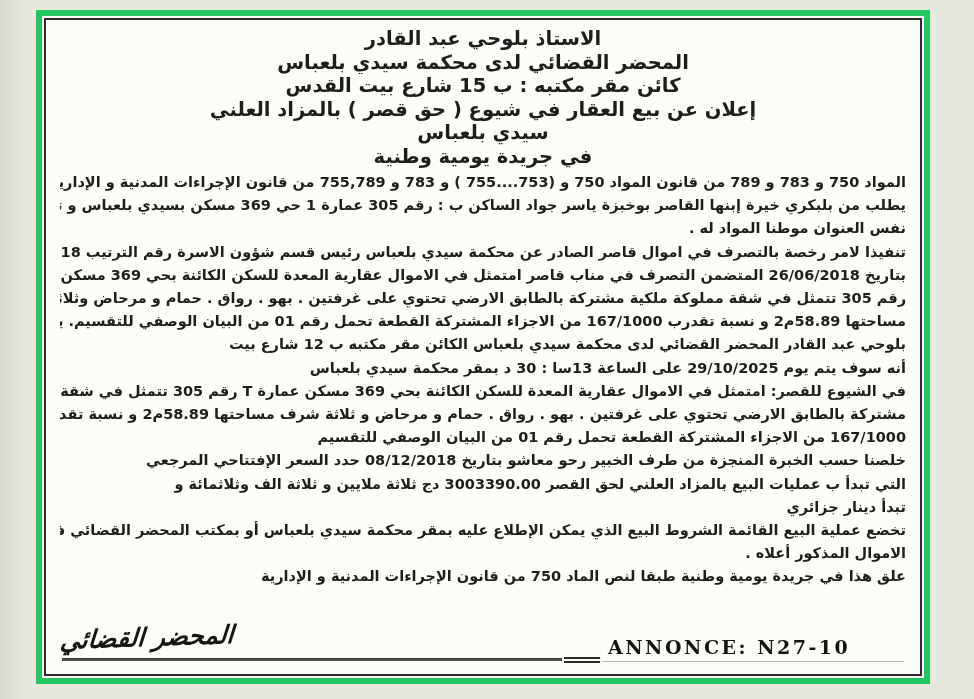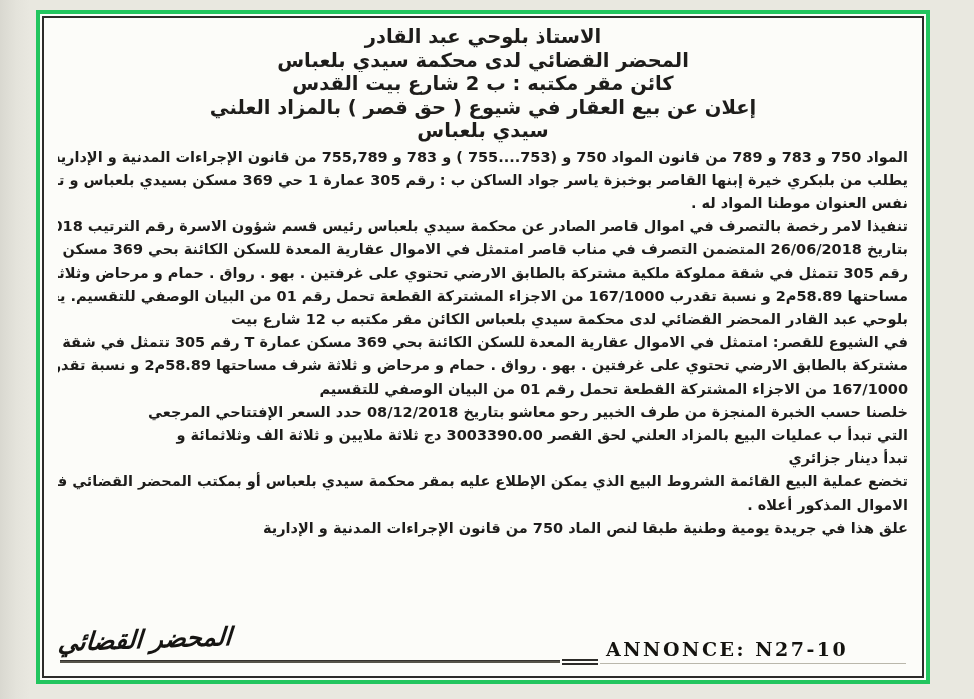--- a/index.html
+++ b/index.html
@@ -13,21 +13,21 @@
   }
   
   .scan-edge {
     position:absolute; left:0; top:0; width:30px; height:699px;
     background:linear-gradient(90deg,#d9d8d0 0%, #e4e3db 55%, #e9e8e0 100%);
   }
   
   .frame {
     position:absolute; left:36px; top:10px; right:44px; bottom:15px;
     background:#fcfcf9;
-    border:4px solid #22c55e;
+    border:6px solid #22c55e;
   }
   .frame-inner {
     position:absolute; inset:2px;
     border:2px solid #2c2b29;
   }
   .content {
     position:absolute; inset:4px;
     padding:7px 14px 0 14px;
     direction:rtl;
   }
@@ -92,26 +92,27 @@
   <div class="frame-inner"></div>
 
   <div class="content">
 
     <div class="header">
 
         <div class="h-line">الاستاذ بلوحي عبد القادر</div>
 
         <div class="h-line">المحضر القضائي لدى محكمة سيدي بلعباس</div>
 
-        <div class="h-line">كائن مقر مكتبه : ب 2 شارع بيت القدس</div>
+        <div class="h-line">كائن مقر مكتبه : ب 15 شارع بيت القدس</div>
 
         <div class="h-line">إعلان عن بيع العقار في شيوع ( حق قصر ) بالمزاد العلني</div>
 
         <div class="h-line">سيدي بلعباس</div>
 
+        <div class="h-line">في جريدة يومية وطنية</div>
       </div>
 
     <div class="body-text">
 
         <div class="b-line">المواد 750 و 783 و 789 من قانون المواد 750 و (753....755 ) و 783 و 755,789 من قانون الإجراءات المدنية و الإدارية</div>
 
         <div class="b-line">يطلب من بلبكري خيرة إبنها القاصر بوخبزة ياسر جواد الساكن ب : رقم 305 عمارة 1 حي 369 مسكن بسيدي بلعباس و تخذ من</div>
 
         <div class="b-line">نفس العنوان موطنا المواد له .</div>
 
@@ -120,20 +121,21 @@
 
         <div class="b-line">بتاريخ 26/06/2018 المتضمن التصرف في مناب قاصر امتمثل في الاموال عقارية المعدة للسكن الكائنة بحي 369 مسكن عمارة T</div>
 
         <div class="b-line">رقم 305 تتمثل في شقة مملوكة ملكية مشتركة بالطابق الارضي تحتوي على غرفتين . بهو . رواق . حمام و مرحاض وثلاثة شرف</div>
 
         <div class="b-line">مساحتها 58.89م2 و نسبة تقدرب 167/1000 من الاجزاء المشتركة القطعة تحمل رقم 01 من البيان الوصفي للتقسيم. يعلن الأستاذ</div>
 
         <div class="b-line">بلوحي عبد القادر المحضر القضائي لدى محكمة سيدي بلعباس الكائن مقر مكتبه ب 12 شارع بيت</div>
 
 
+        <div class="b-line">أنه سوف يتم يوم 29/10/2025 على الساعة 13سا : 30 د بمقر محكمة سيدي بلعباس</div>
 
         <div class="b-line">في الشيوع للقصر: امتمثل في الاموال عقارية المعدة للسكن الكائنة بحي 369 مسكن عمارة T رقم 305 تتمثل في شقة مملوكة ملكية</div>
 
         <div class="b-line">مشتركة بالطابق الارضي تحتوي على غرفتين . بهو . رواق . حمام و مرحاض و ثلاثة شرف مساحتها 58.89م2 و نسبة تقدرب</div>
 
         <div class="b-line">167/1000 من الاجزاء المشتركة القطعة تحمل رقم 01 من البيان الوصفي للتقسيم</div>
 
         <div class="b-line">خلصنا حسب الخبرة المنجزة من طرف الخبير رحو معاشو بتاريخ 08/12/2018 حدد السعر الإفتتاحي المرجعي</div>
 
         <div class="b-line">التي تبدأ ب عمليات البيع بالمزاد العلني لحق القصر 3003390.00 دج ثلاثة ملايين و ثلاثة الف وثلاثمائة و</div>

